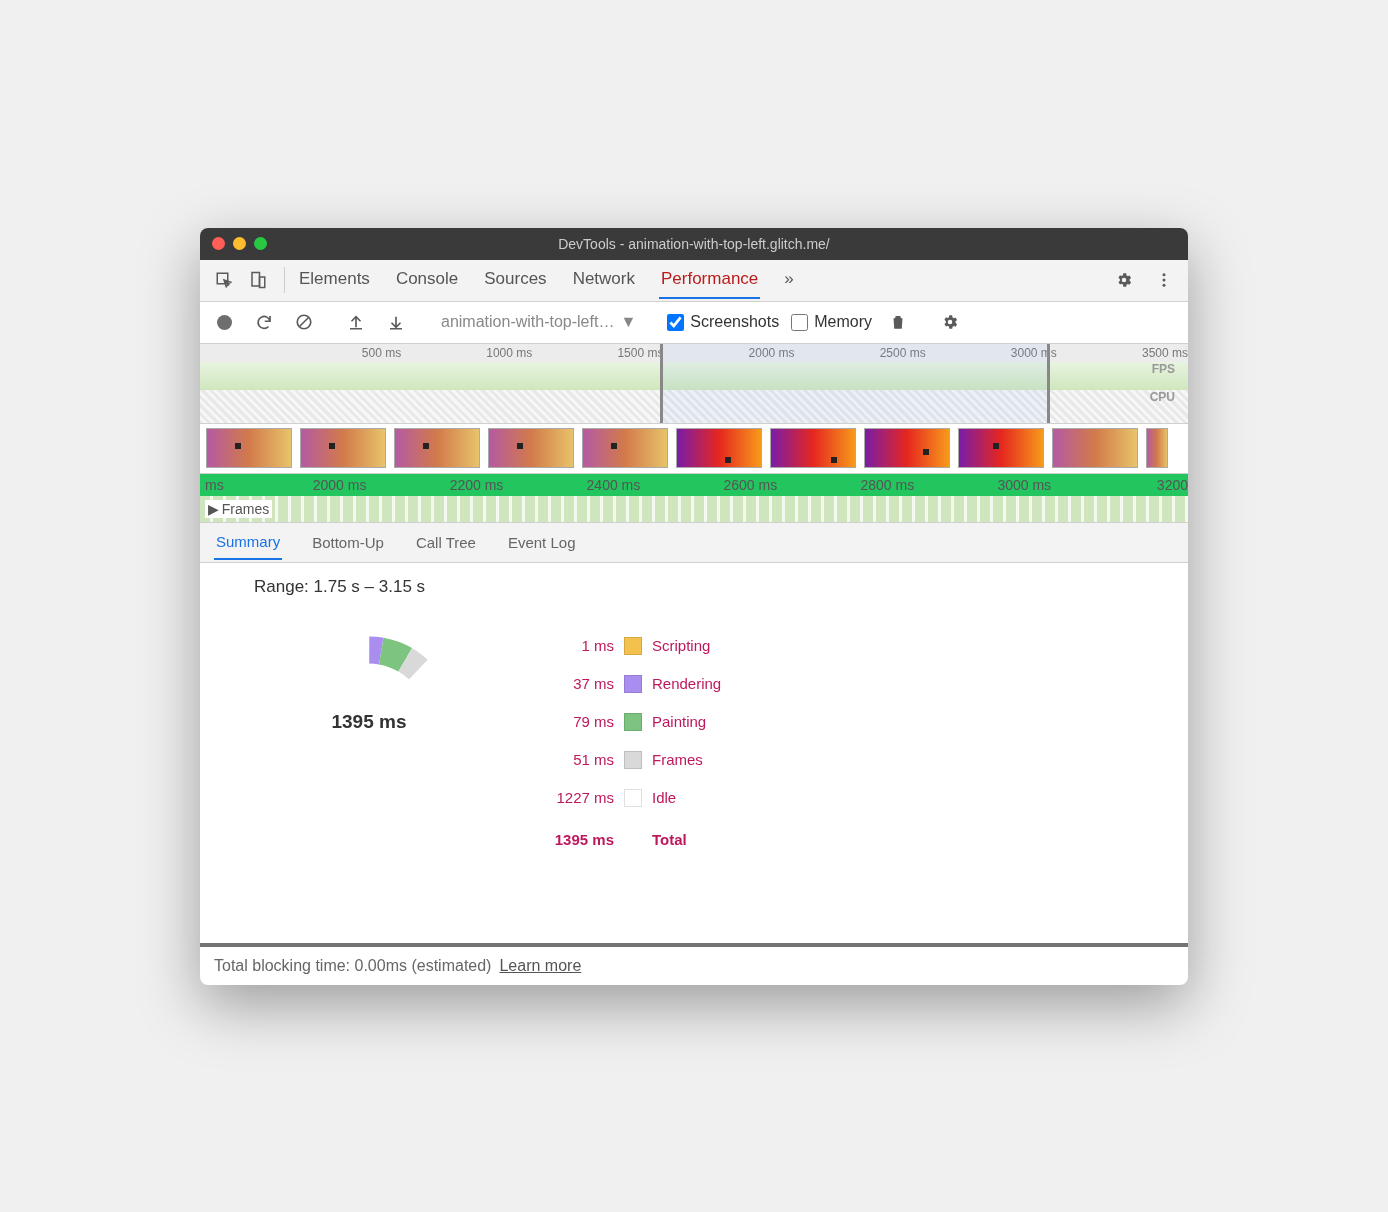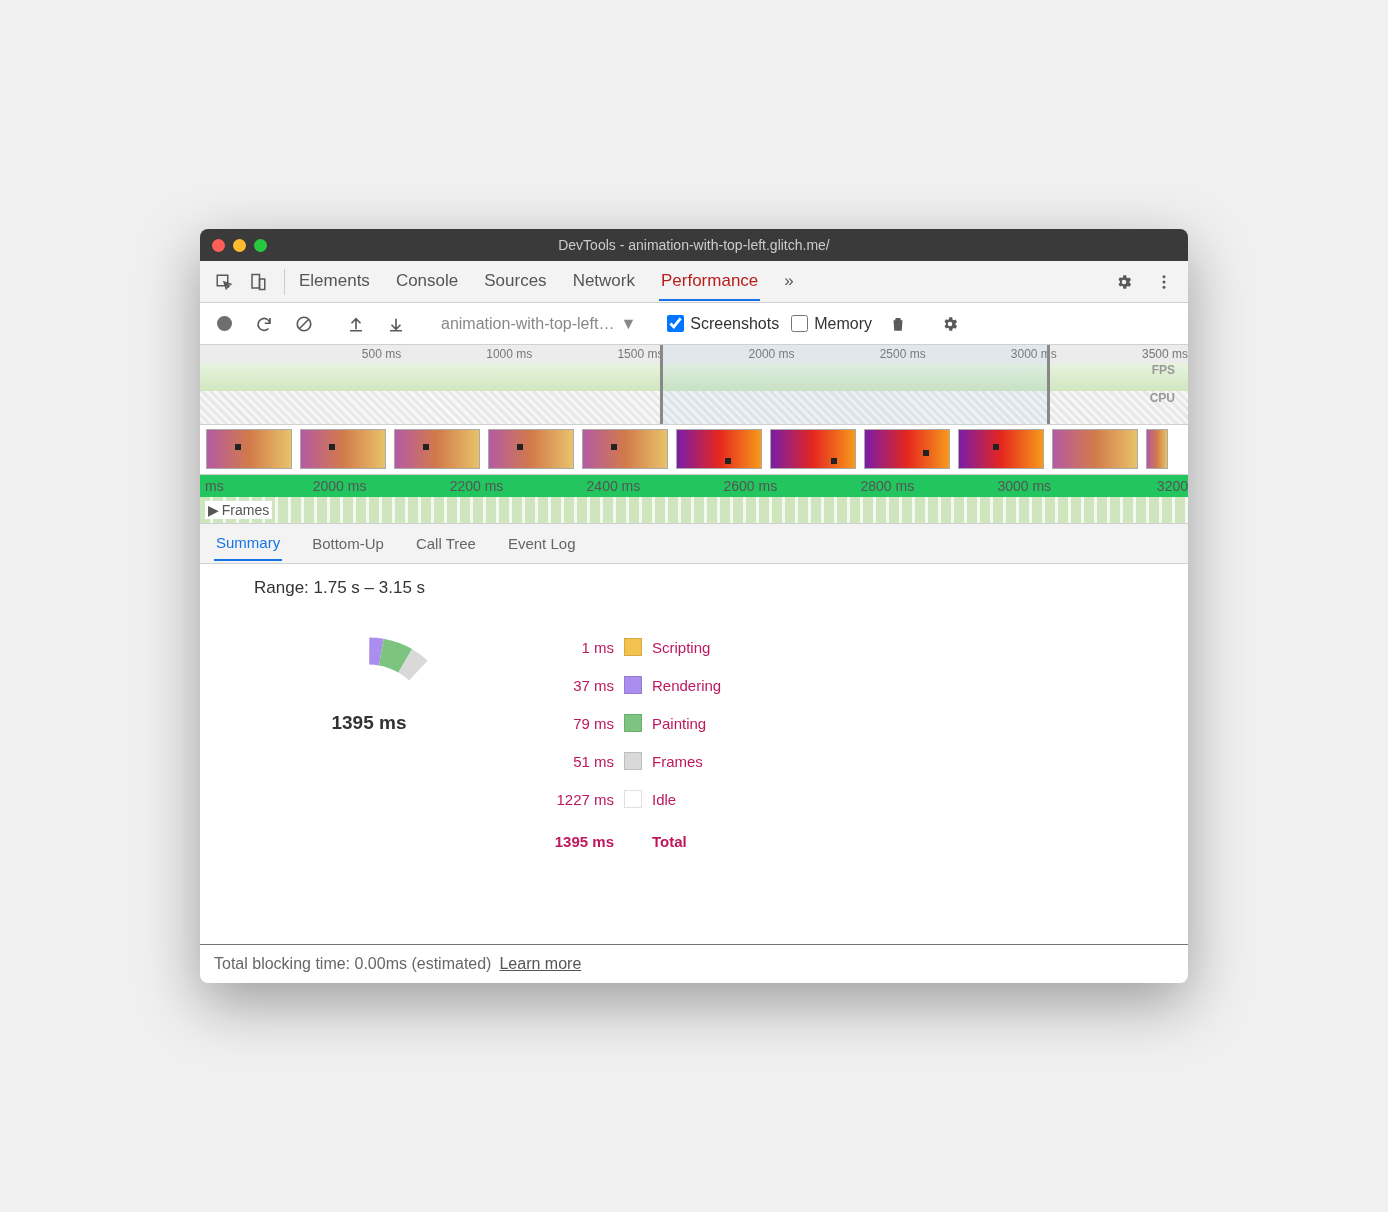--- a/index.html
+++ b/index.html
@@ -119,21 +119,21 @@
   .donut-wrap { position:relative; width:190px; height:190px; }
   .donut-wrap svg { width:190px; height:190px; transform:rotate(-90deg);}
   .donut-center { position:absolute; inset:0; display:flex; align-items:center; justify-content:center; font-weight:700; font-size:19px; color:#333;}
   .legend { font-size:15px; color:#be185d; }
   .legend-row { display:flex; align-items:center; height:38px; }
   .legend-row .val { width:90px; text-align:right; margin-right:10px; }
   .legend-row .sw { width:18px; height:18px; margin-right:10px; border:1px solid rgba(0,0,0,0.12);}
   .legend-row.total { font-weight:700; margin-top:4px;}
 
   .footer {
-    border-top:1px solid #737373;
+    border-top:4px solid #737373;
     padding:10px 14px;
     font-size:16px; color:#666;
     display:flex; gap:8px; align-items:center;
   }
   .footer a { color:#555; text-decoration:underline; }
 </style>
 </head>
 <body>
 
 <div class="window">

